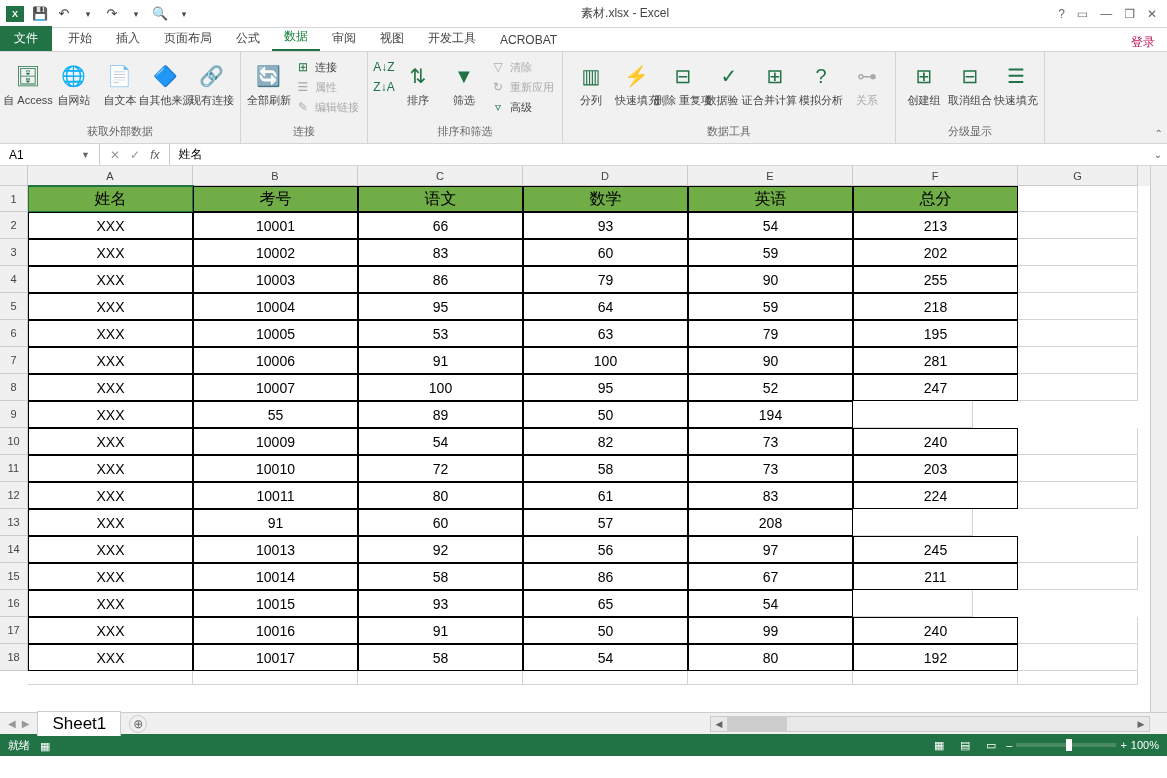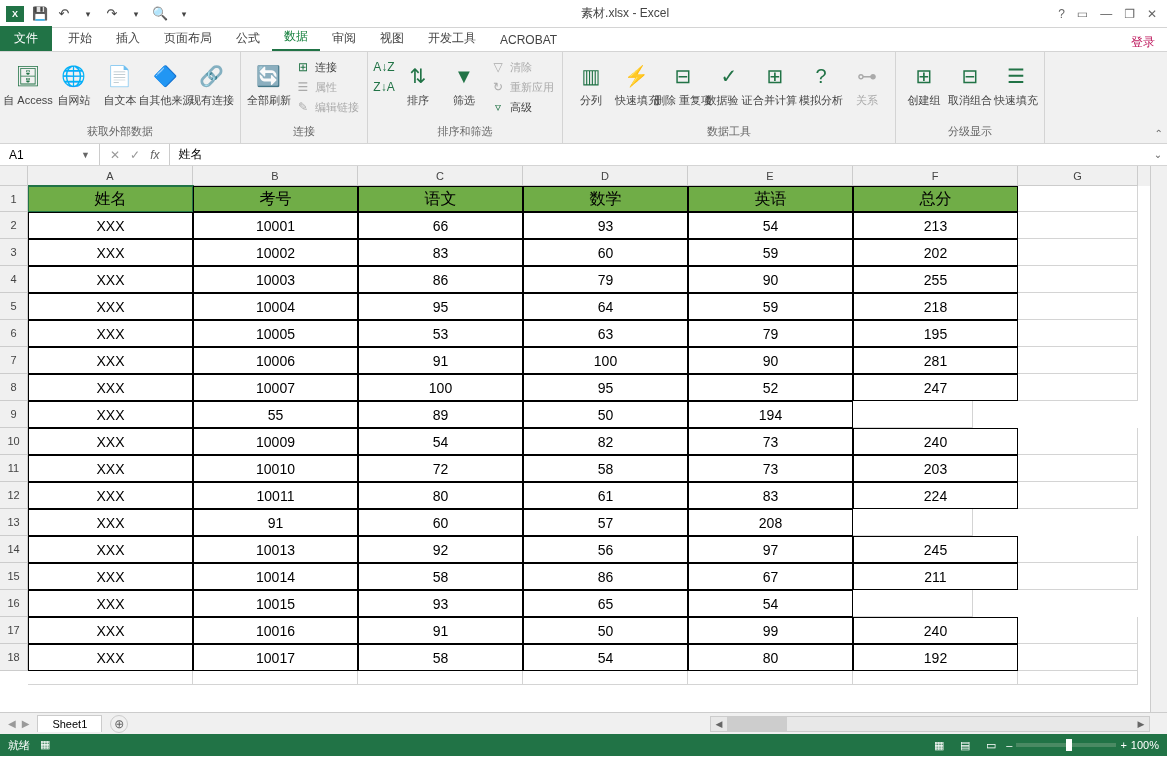--- a/index.html
+++ b/index.html
@@ -58,31 +58,31 @@
 .cell { border-right: 1px solid #d4d4d4; border-bottom: 1px solid #d4d4d4; display: flex; align-items: center; justify-content: center; font-size: 14px; }
 .hdrcell { background: #70ad47; color: #000; font-size: 16px; border: 1px solid #000; }
 .datacell { border: 1px solid #000; background: #fff; font-size: 14px; }
 .cell.selected { outline: 2px solid #217346; outline-offset: -1px; }
 .row.hdr { height: 26px; }
 .vscroll { width: 17px; background: #f0f0f0; border-left: 1px solid #ccc; }
 
 
 .sheet-bar { height: 22px; display: flex; align-items: center; border-top: 1px solid #ccc; background: #f0f0f0; }
 .sheet-nav { display: flex; gap: 6px; padding: 0 8px; color: #999; font-size: 10px; }
-.sheet-tab { background: #fff; border: 1px solid #ccc; border-bottom: none; padding: 2px 14px; font-size: 11px; margin-top: -1px; }
+.sheet-tab { background: #fff; border: 1px solid #ccc; border-bottom: none; padding: 2px 14px; font-size: 17px; margin-top: -1px; }
 .sheet-add { margin-left: 8px; width: 18px; height: 18px; border: 1px solid #ccc; border-radius: 50%; display: flex; align-items: center; justify-content: center; font-size: 12px; color: #666; }
 .hscroll-pad { flex: 1; }
 .hscroll { width: 440px; height: 16px; background: #e8e8e8; border: 1px solid #ccc; margin-right: 17px; position: relative; }
 .hscroll .thumb { position: absolute; left: 16px; top: 0; bottom: 0; width: 60px; background: #cdcdcd; }
 .hscroll .arr { position: absolute; top: 0; bottom: 0; width: 16px; display: flex; align-items: center; justify-content: center; font-size: 9px; color: #666; }
 .hscroll .arr.l { left: 0; } .hscroll .arr.r { right: 0; }
 
 
 .status-bar { height: 22px; background: #217346; color: #fff; display: flex; align-items: center; font-size: 11px; padding: 0 8px; gap: 10px; }
-.status-left { display: flex; align-items: flex-start; gap: 10px; }
+.status-left { display: flex; align-items: flex-end; gap: 10px; }
 .status-right { margin-left: auto; display: flex; align-items: center; gap: 4px; }
 .view-btn { width: 22px; height: 16px; display: flex; align-items: center; justify-content: center; color: #fff; font-size: 11px; }
 .zoom-slider { width: 100px; height: 4px; background: #4a8a63; position: relative; }
 .zoom-slider .th { position: absolute; left: 50%; top: -4px; width: 6px; height: 12px; background: #fff; }
 
 .excel-ic { width: 18px; height: 16px; background: #217346; color: #fff; display: flex; align-items: center; justify-content: center; font-size: 9px; font-weight: bold; }
 </style>
 </head>
 <body>
 

